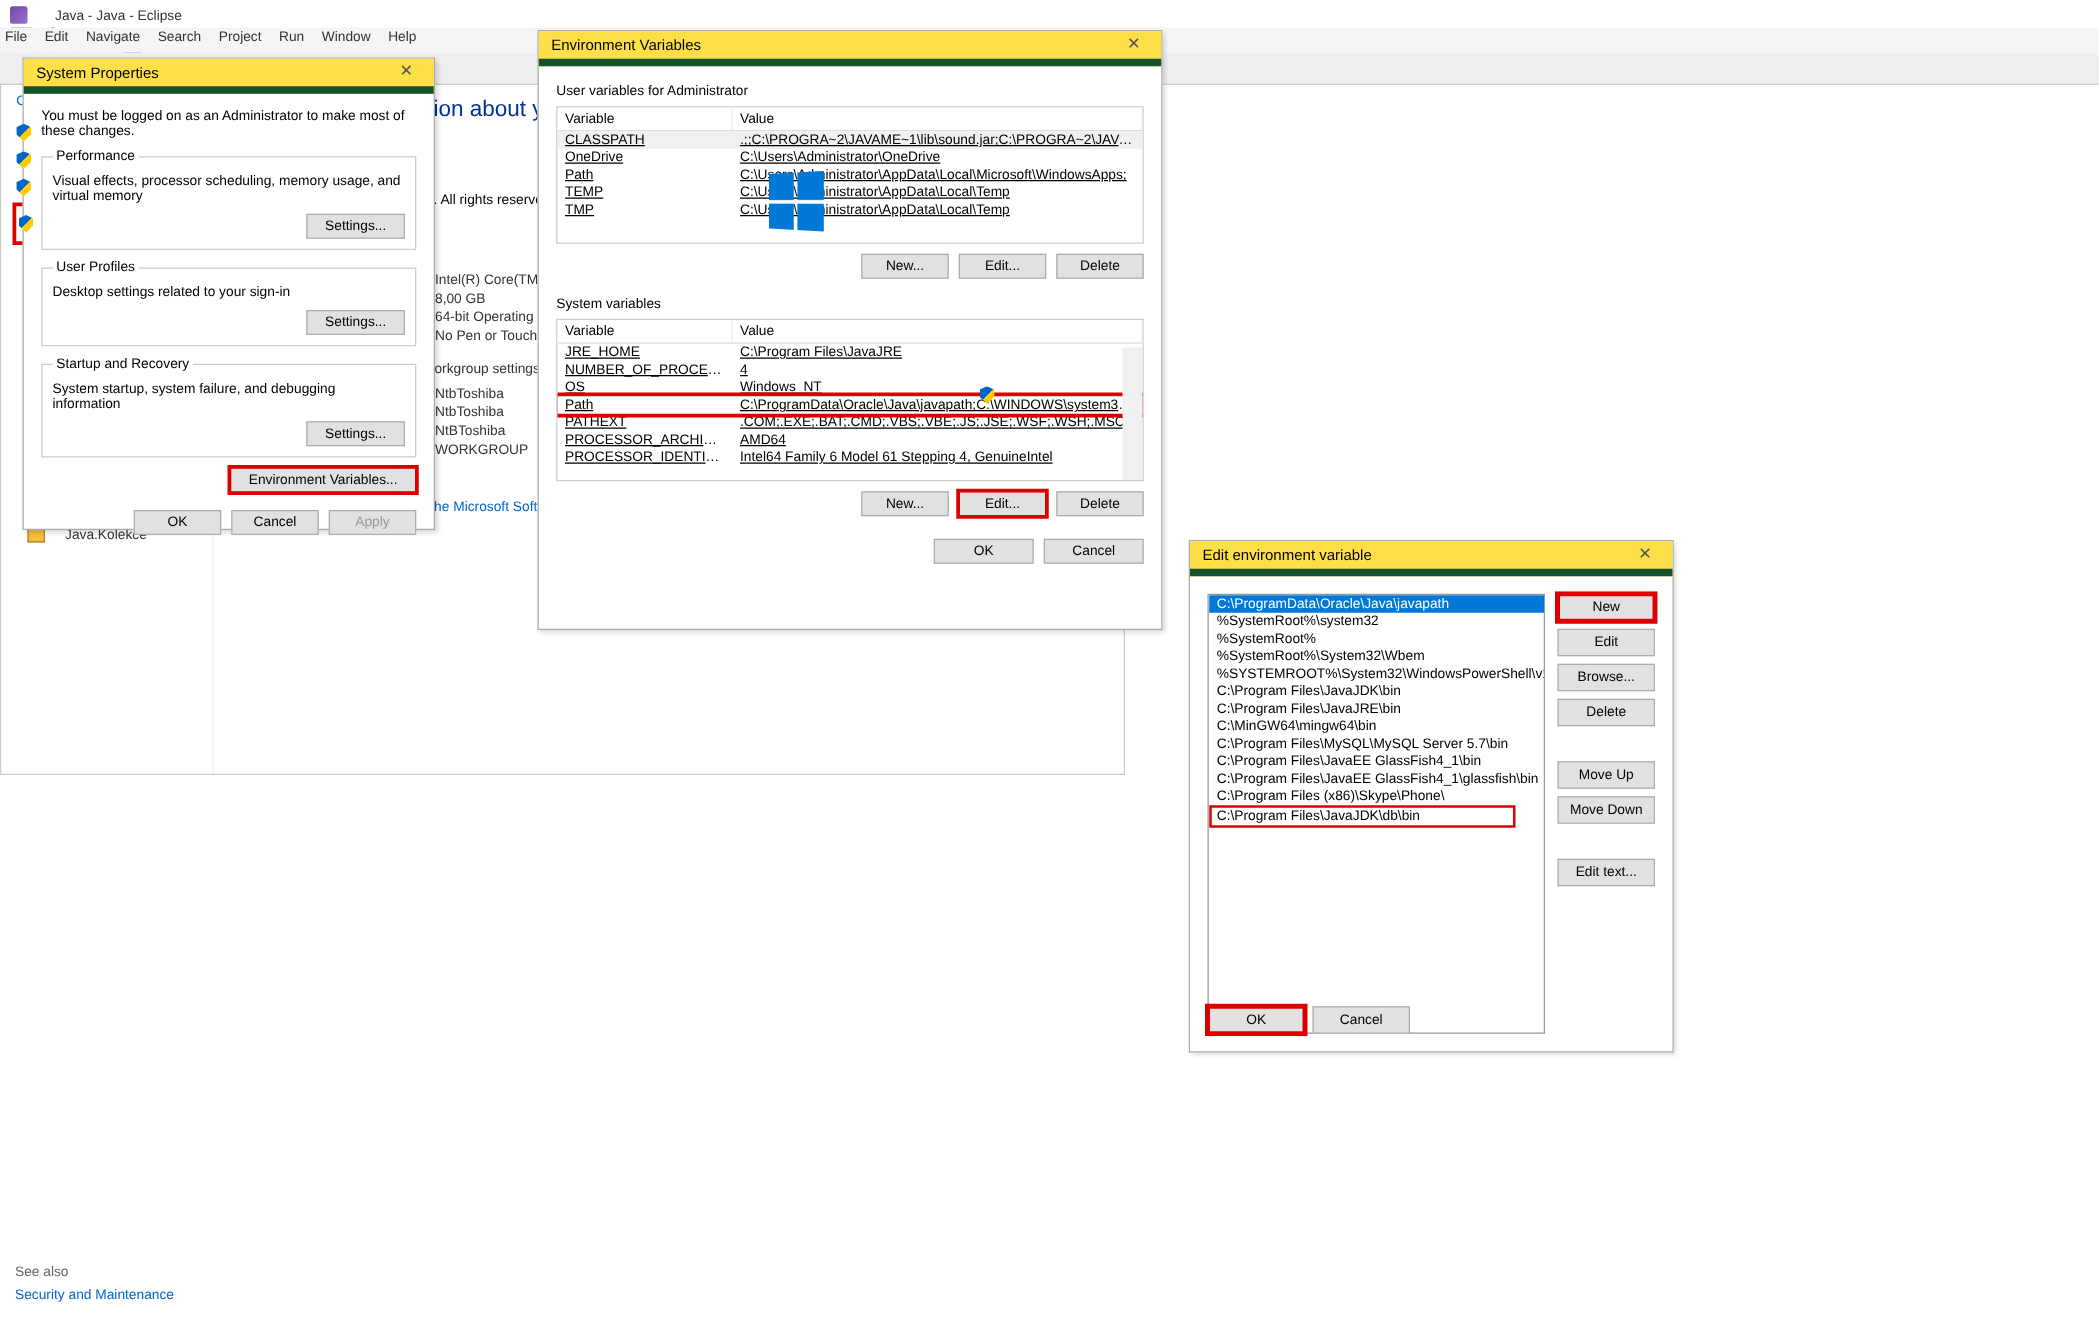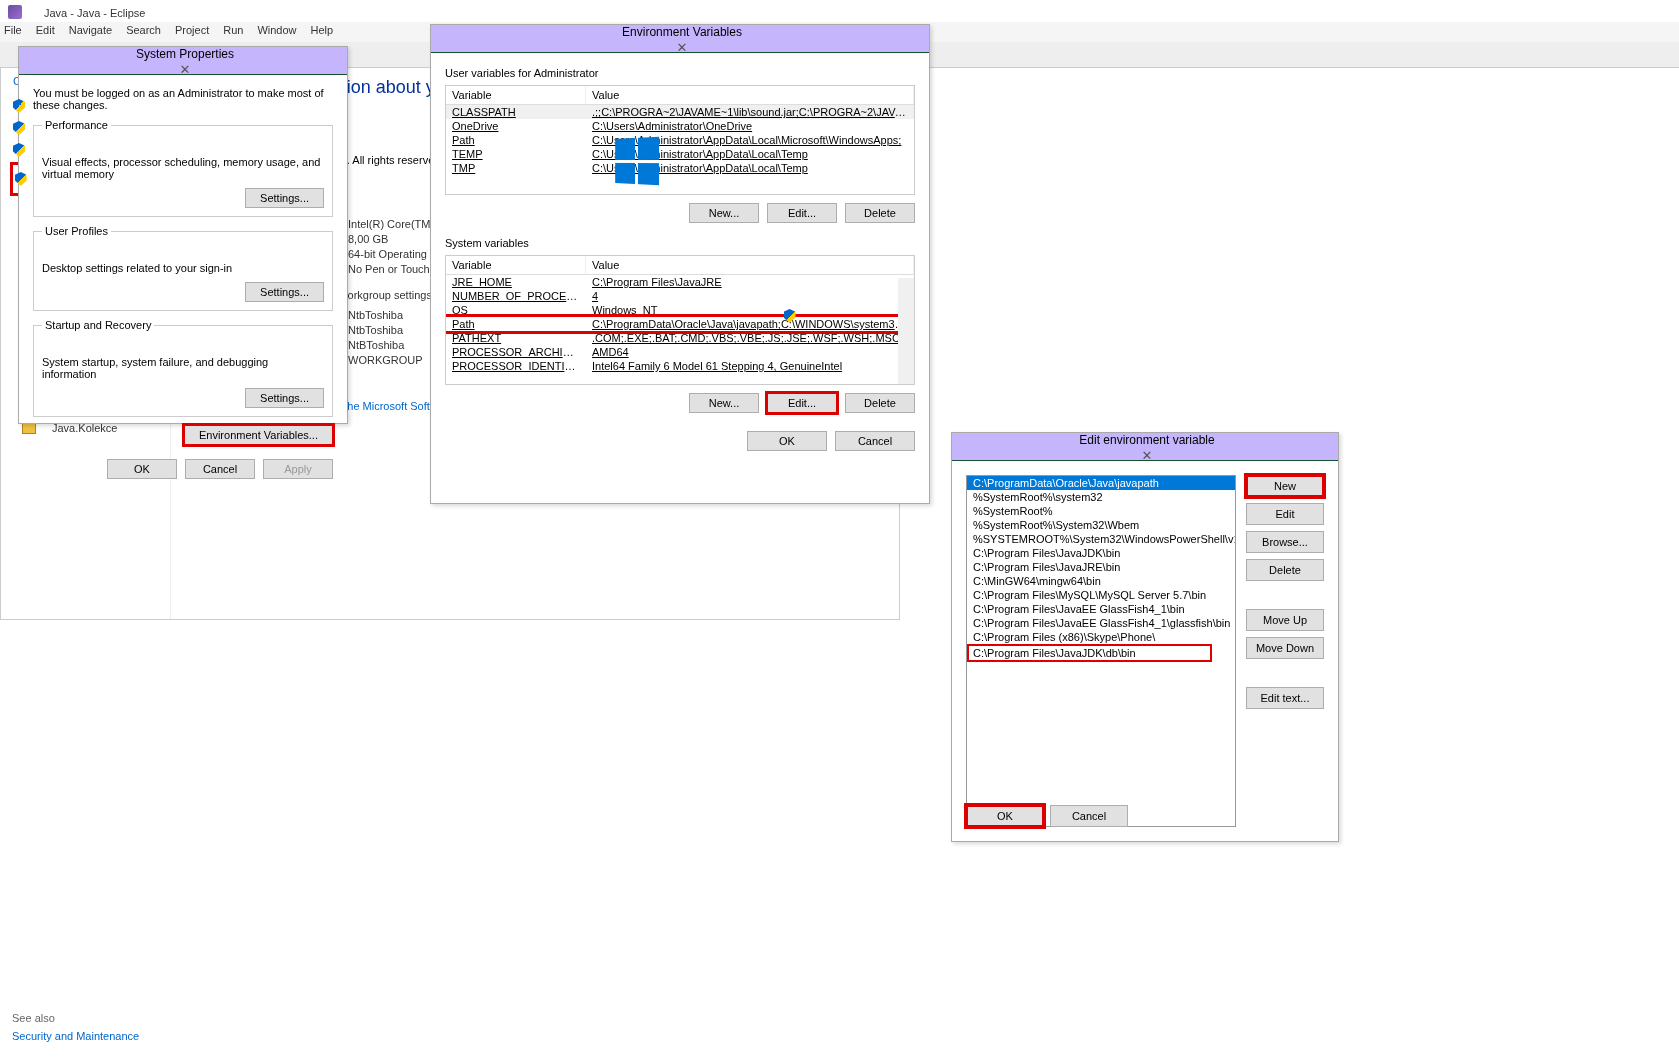--- a/index.html
+++ b/index.html
@@ -10,33 +10,33 @@
 .eclipse-title .icon { width:14px; height:14px; background:linear-gradient(135deg,#6b4ba0,#9970d0); border-radius:2px; }
 .eclipse-menu { position:absolute; top:22px; left:0; right:0; height:20px; background:#f5f5f5; padding:2px 4px; display:flex; gap:14px; font-size:11px; color:#333; }
 .eclipse-menu span { cursor:default; }
 .eclipse-toolbar { position:absolute; top:42px; left:0; right:0; height:26px; background:#eee; border-bottom:1px solid #ccc; }
 .eclipse-proj { position:absolute; top:422px; left:22px; width:130px; font-size:11px; color:#333; display:flex; gap:16px; align-items:center; }
 .eclipse-proj .foldicon { width:14px;height:12px;background:#f0c040;border:1px solid #b08020; }
 
 
 .win { position:absolute; background:#fff; border:1px solid #aaa; box-shadow:2px 2px 4px rgba(0,0,0,.15); }
 .win-titlebar { height:28px; display:flex; align-items:center; justify-content:space-between; padding:0 6px 0 10px; font-size:12px; }
-.win-titlebar.light { background:#c4b5fd; border-bottom:1px solid #14532d;flex-direction:column; }
+.win-titlebar.light { background:#fde047; border-bottom:6px solid #14532d; }
 .win-close { width:32px; height:20px; text-align:center; line-height:18px; color:#555; font-size:13px; font-family:sans-serif; cursor:default; }
 
 
 #sysprop { top:46px; left:18px; width:330px; height:378px; }
 #sysprop .tabs { display:flex; border-bottom:1px solid #ccc; margin:4px 6px 0 6px; font-size:11px; }
 #sysprop .tab { padding:3px 9px; border:1px solid transparent; border-bottom:none; cursor:default; }
 #sysprop .tab.active { border-color:#ccc; background:#fff; position:relative; top:1px; }
 #sysprop .body { padding:6px 14px; font-size:11px; }
 #sysprop .info { margin:6px 0 8px; }
 fieldset.grp { border:1px solid #ccc; padding:4px 8px 8px 8px; margin-bottom:8px; }
 fieldset.grp legend { font-size:11px; padding:0 3px; }
-fieldset.grp .desc { font-size:11px; margin:21px 0 8px; }
+fieldset.grp .desc { font-size:11px; margin:4px 0 8px; }
 .btn { background:#e1e1e1; border:1px solid #adadad; font-size:11px; padding:3px 14px; min-width:70px; cursor:default; }
 .right { display:flex; justify-content:flex-end; }
 .btnrow { display:flex; gap:8px; justify-content:flex-end; padding:8px 14px; }
 .highlight-red { outline:3px solid #d00; outline-offset:-1px; }
 
 
 #envvars { top:24px; left:430px; width:500px; height:480px; }
 #envvars .body { padding:14px 14px 6px; font-size:11px; }
 .section-label { margin-bottom:6px; }
 .vartable { border:1px solid #ccc; height:110px; overflow:hidden; position:relative; margin-bottom:8px; }

